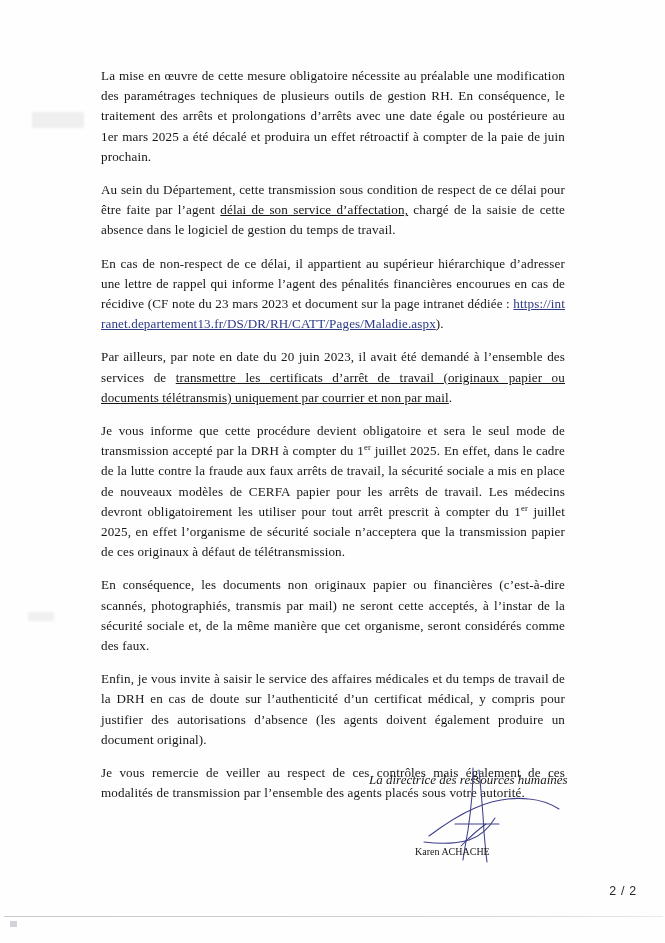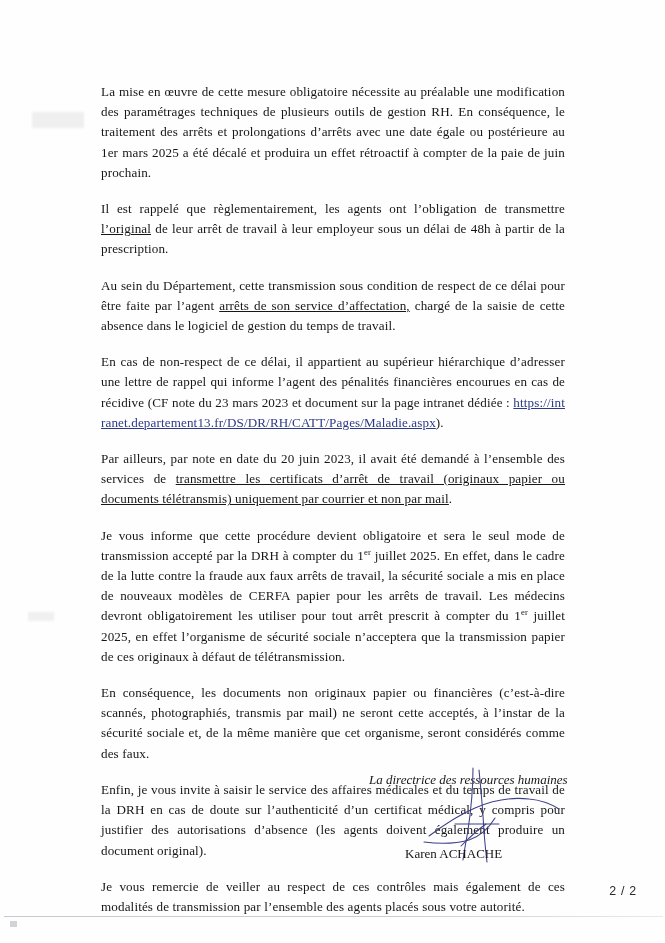--- a/index.html
+++ b/index.html
@@ -65,21 +65,21 @@
 
   
   .content {
     position: absolute;
     left: 101px;
     top: 66px;
     width: 464px;
   }
 
   p.para {
-    margin: 16px 0 13px 0;
+    margin: 0 0 13px 0;
     font-size: 13.1px;
     line-height: 20.2px;
     text-align: justify;
     text-justify: inter-word;
     letter-spacing: 0.01em;
   }
   p.para:last-child { margin-bottom: 0; }
 
   .section-heading {
     margin: 26px 0 16px 0;
@@ -119,23 +119,23 @@
   .sig-title {
     position: absolute;
     left: 268px;
     top: 0;
     font-size: 13px;
     white-space: nowrap;
     font-style: italic;
   }
   .sig-name {
     position: absolute;
-    left: 304px;
+    left: 314px;
     top: 74px;
-    font-size: 13px;
+    font-size: 10px;
     white-space: nowrap;
   }
   .sig-mark {
     position: absolute;
     left: 268px;
     top: -8px;
     width: 230px;
     height: 105px;
     pointer-events: none;
   }
@@ -157,26 +157,23 @@
 <div class="page">
 
   <div class="scan-smudge-left"></div>
   <div class="scan-smudge-left2"></div>
 
   <div class="content">
 
     <p class="para">La mise en œuvre de cette mesure obligatoire nécessite au préalable une modification des paramétrages techniques de plusieurs outils de gestion RH. En conséquence, le traitement des arrêts et prolongations d’arrêts avec une date égale ou postérieure au 1er mars 2025 a été décalé et produira un effet rétroactif à compter de la paie de juin prochain.</p>
 
 
-    <p class="para">
-      <span>Il est rappelé que règlementairement, les agents ont l’obligation de transmettre </span><span class="u">l’original</span><span> de leur arrêt de travail à leur employeur sous un délai de 48h à partir de la prescription.</span>
-    </p>
-
-    <p class="para">
-      <span>Au sein du Département, cette transmission sous condition de respect de ce délai pour être faite par l’agent </span><span class="u">arrêts de son service d’affectation,</span><span> chargé de la saisie de cette absence dans le logiciel de gestion du temps de travail.</span>
+
+    <p class="para">
+      <span>Au sein du Département, cette transmission sous condition de respect de ce délai pour être faite par l’agent </span><span class="u">délai de son service d’affectation,</span><span> chargé de la saisie de cette absence dans le logiciel de gestion du temps de travail.</span>
     </p>
 
     <p class="para">
       <span>En cas de non-respect de ce délai, il appartient au supérieur hiérarchique d’adresser une lettre de rappel qui informe l’agent des pénalités financières encourues en cas de récidive (CF note du 23 mars 2023 et document sur la page intranet dédiée : </span><a class="link" href="#">https://intranet.departement13.fr/DS/DR/RH/CATT/Pages/Maladie.aspx</a><span>).</span>
     </p>
 
     <p class="para">
       <span>Par ailleurs, par note en date du 20 juin 2023, il avait été demandé à l’ensemble des services de </span><span class="u">transmettre les certificats d’arrêt de travail (originaux papier ou documents télétransmis) uniquement par courrier et non par mail</span><span>.</span>
     </p>
 

